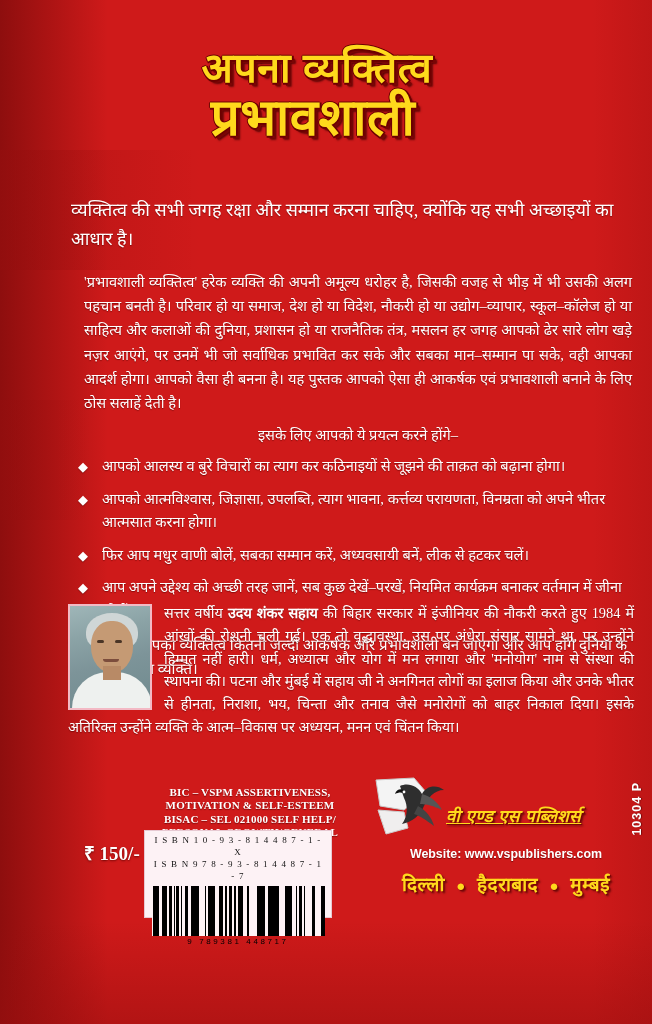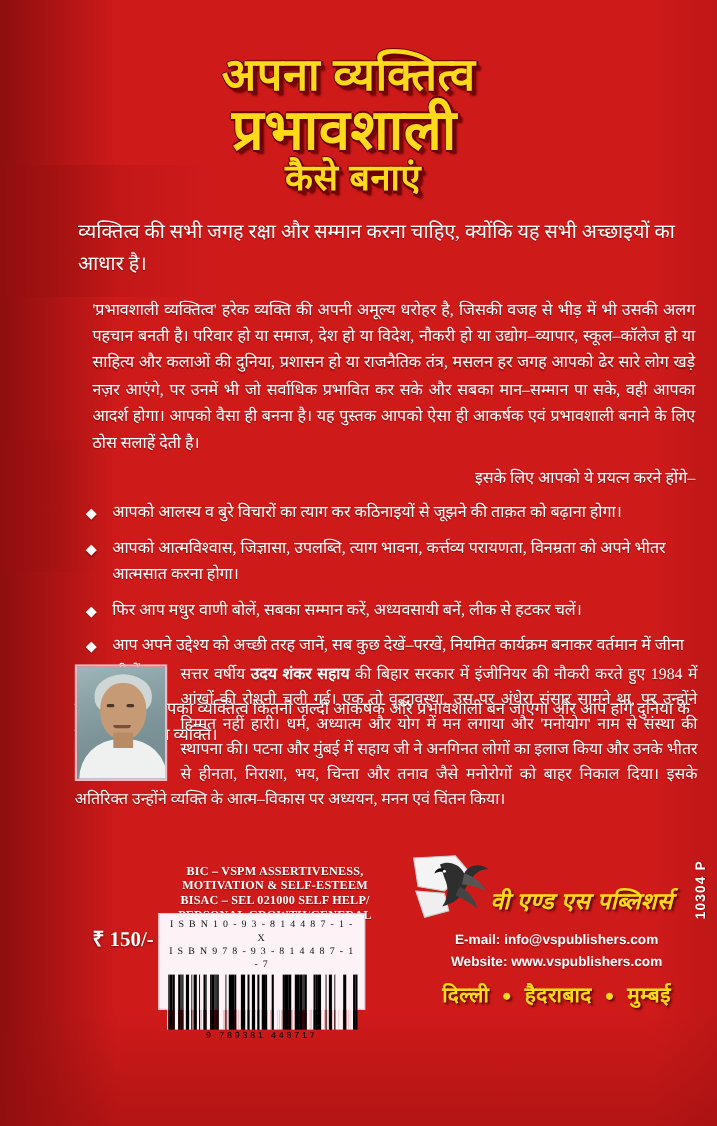--- a/index.html
+++ b/index.html
@@ -69,21 +69,21 @@
     margin: 0 0 16px 3px;
     text-shadow: 0 1px 1px rgba(90,0,0,.6);
   }
   .para {
     font-size: 14.6px;
     line-height: 1.65;
     margin: 0 0 8px 16px;
     text-align: justify;
     text-shadow: 0 1px 1px rgba(90,0,0,.6);
   }
-  .para.nojust { text-align: right; }
+  .para.nojust { text-align: center; }
   ul.points {
     list-style: none;
     margin: 4px 0 6px 0;
     padding: 0;
   }
   ul.points li {
     position: relative;
     padding-left: 34px;
     font-size: 14.6px;
     line-height: 1.62;
@@ -240,25 +240,26 @@
     position: absolute;
     left: 2px; top: -2px;
     width: 84px; height: 66px;
   }
   .pub-name {
     position: absolute;
     left: 74px; top: 26px;
     font-family: "Liberation Sans", sans-serif;
     font-weight: bold;
     font-style: italic;
-    font-size: 21px;
+    font-size: 17px;
     color: #ffd91c;
     letter-spacing: .4px;
     white-space: nowrap;
     text-shadow: 1px 1px 0 #7a0505, 2px 2px 2px rgba(60,0,0,.7);
+    text-decoration: underline;
   }
   .pub-contact {
     font-family: "Liberation Sans", sans-serif;
     font-weight: bold;
     font-size: 12.4px;
     color: #ffffff;
     line-height: 1.45;
     margin-top: 2px;
     text-shadow: 0 1px 1px rgba(90,0,0,.7);
   }
@@ -322,21 +323,20 @@
 
   <div class="tex b1"></div>
   <div class="tex b2"></div>
   <div class="tex b3"></div>
   <div class="tex b4"></div>
   <div class="tex b5"></div>
 
   <div class="title-block">
     <div class="t-line t1">अपना व्यक्तित्व</div>
     <div class="t-line t2">प्रभावशाली</div>
-    <div class="t-line t3">कैसे बनाएं</div>
   </div>
 
   <div class="content">
     <p class="lead">व्यक्तित्व की सभी जगह रक्षा और सम्मान करना चाहिए, क्योंकि यह सभी अच्छाइयों का आधार है।</p>
     <p class="para">'प्रभावशाली व्यक्तित्व' हरेक व्यक्ति की अपनी अमूल्य धरोहर है, जिसकी वजह से भीड़ में भी उसकी अलग पहचान बनती है। परिवार हो या समाज, देश हो या विदेश, नौकरी हो या उद्योग–व्यापार, स्कूल–कॉलेज हो या साहित्य और कलाओं की दुनिया, प्रशासन हो या राजनैतिक तंत्र, मसलन हर जगह आपको ढेर सारे लोग खड़े नज़र आएंगे, पर उनमें भी जो सर्वाधिक प्रभावित कर सके और सबका मान–सम्मान पा सके, वही आपका आदर्श होगा। आपको वैसा ही बनना है। यह पुस्तक आपको ऐसा ही आकर्षक एवं प्रभावशाली बनाने के लिए ठोस सलाहें देती है।</p>
     <p class="para nojust">इसके लिए आपको ये प्रयत्न करने होंगे–</p>
     <ul class="points">
       <li>
         <span class="dia">◆</span>
         <span>आपको आलस्य व बुरे विचारों का त्याग कर कठिनाइयों से जूझने की ताक़त को बढ़ाना होगा।</span>
@@ -492,21 +492,20 @@
         <path d="M4 34 L30 36 L34 52 L12 58 Z" fill="#f0eeee" stroke="#ccc"></path>
         <path d="M26 10 C34 6 44 10 48 18 C52 10 62 8 70 14 C60 14 54 22 50 30
                  C46 40 38 46 28 48 C34 40 34 30 30 22 Z" fill="#2e2e2e"></path>
         <path d="M48 18 C56 20 64 26 68 34 C60 30 52 28 46 28 Z" fill="#565656"></path>
         <path d="M44 30 C52 34 58 42 60 50 C52 44 46 40 40 38 Z" fill="#444"></path>
         <path d="M30 14 C26 12 22 14 21 18 C25 16 28 16 31 18 Z" fill="#111"></path>
         <circle cx="30" cy="16" r="1.4" fill="#fff"></circle>
       </svg>
       <div class="pub-name">वी एण्ड एस पब्लिशर्स</div>
     </div>
-    <div class="pub-contact">E-mail: info@vspublishers.com</div>
     <div class="pub-contact">Website: www.vspublishers.com</div>
     <div class="cities">
       <span>दिल्ली</span>
       <span class="dot">●</span>
       <span>हैदराबाद</span>
       <span class="dot">●</span>
       <span>मुम्बई</span>
     </div>
   </div>
 

